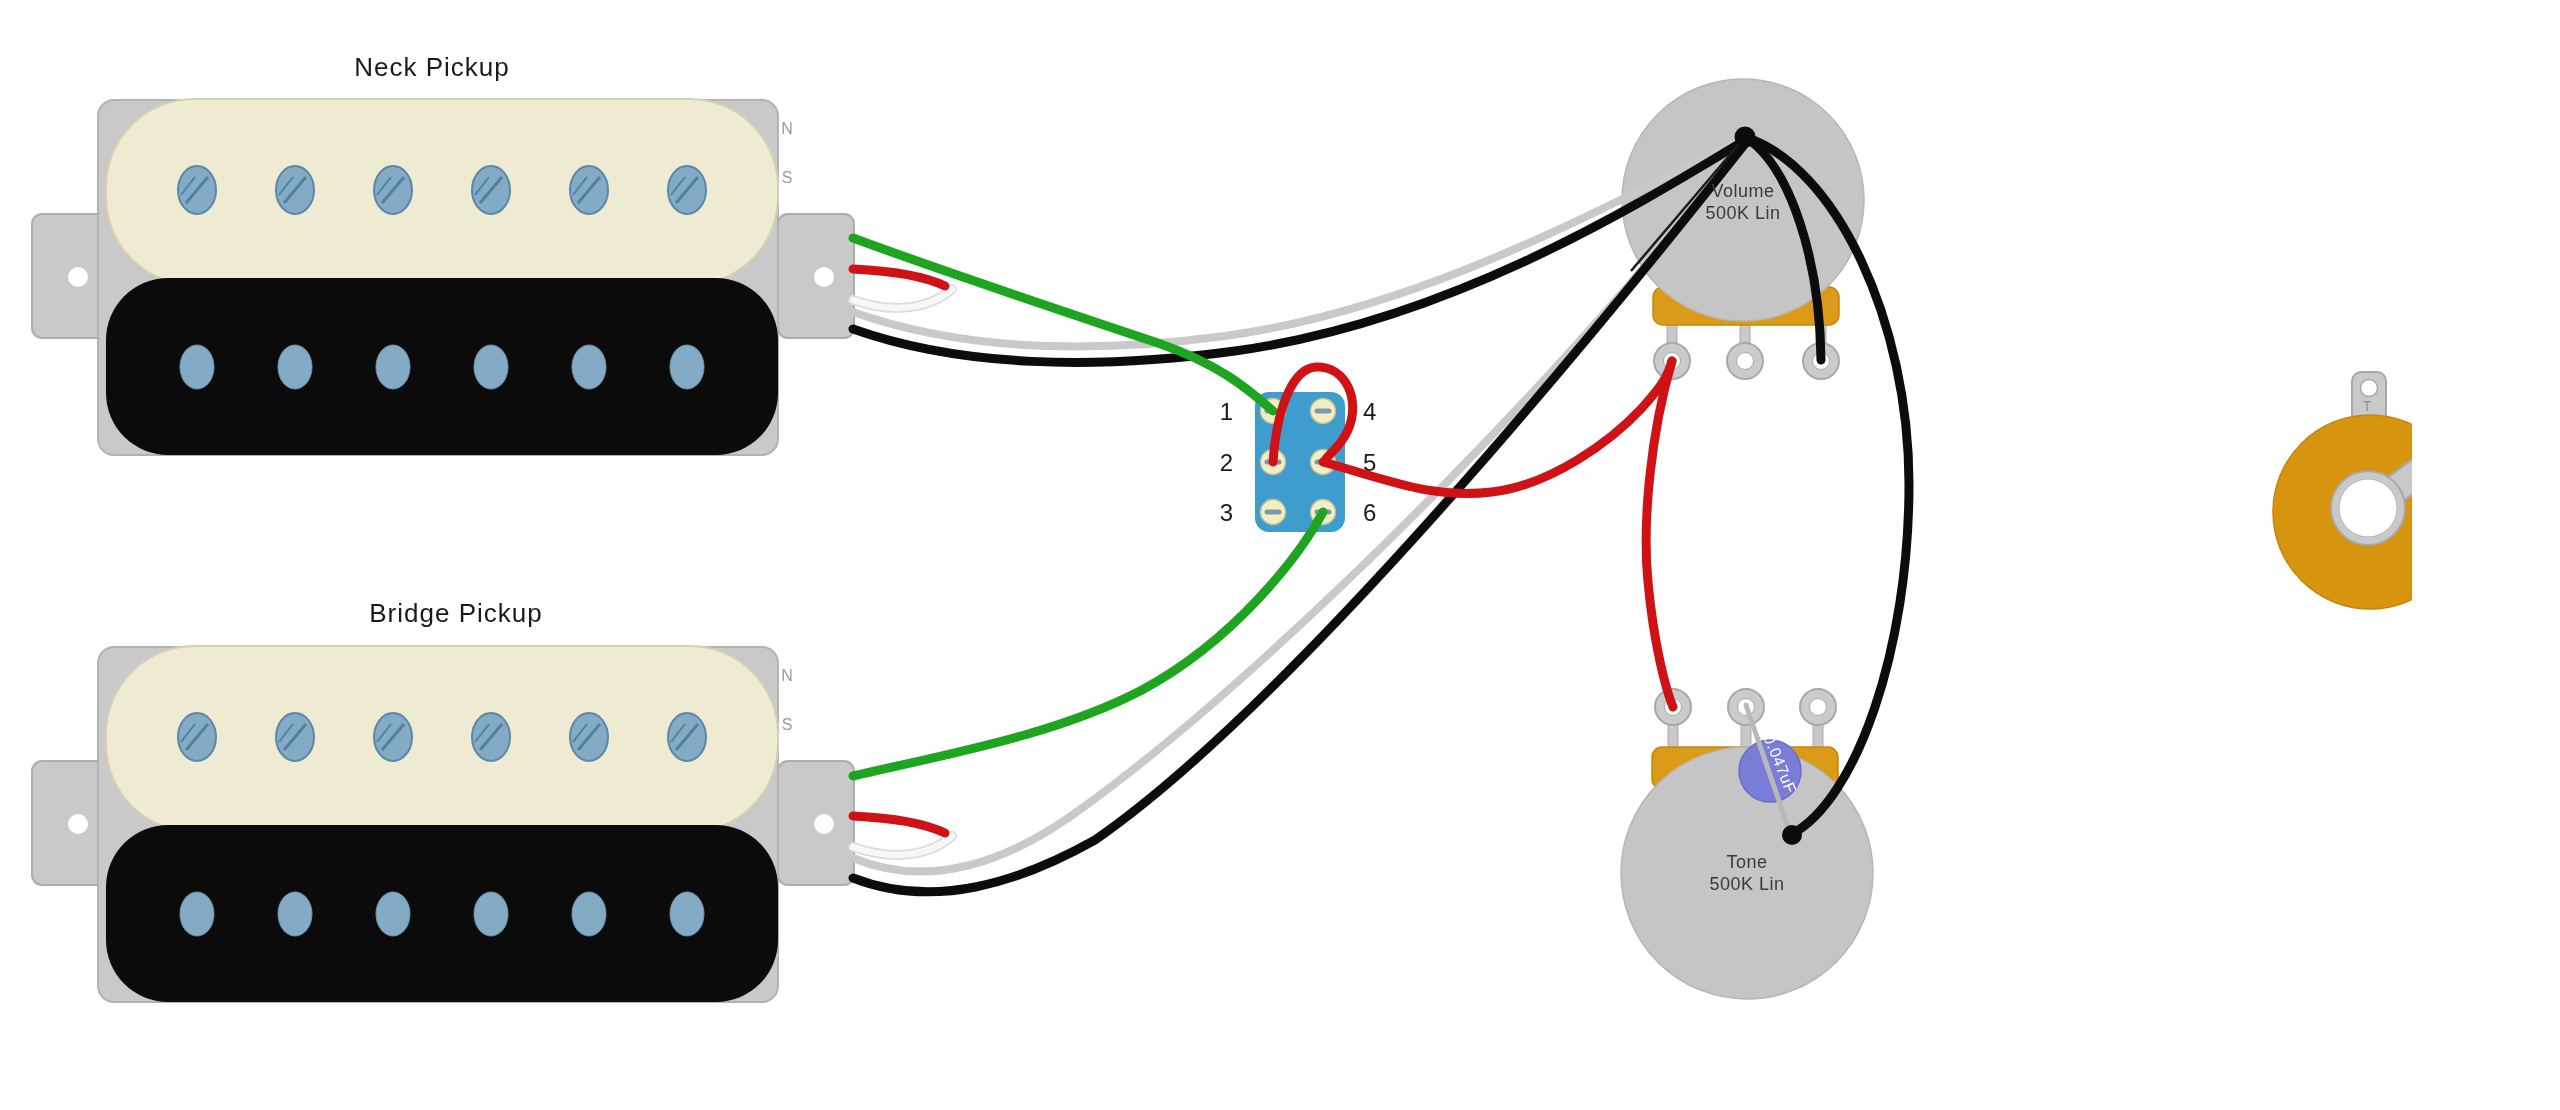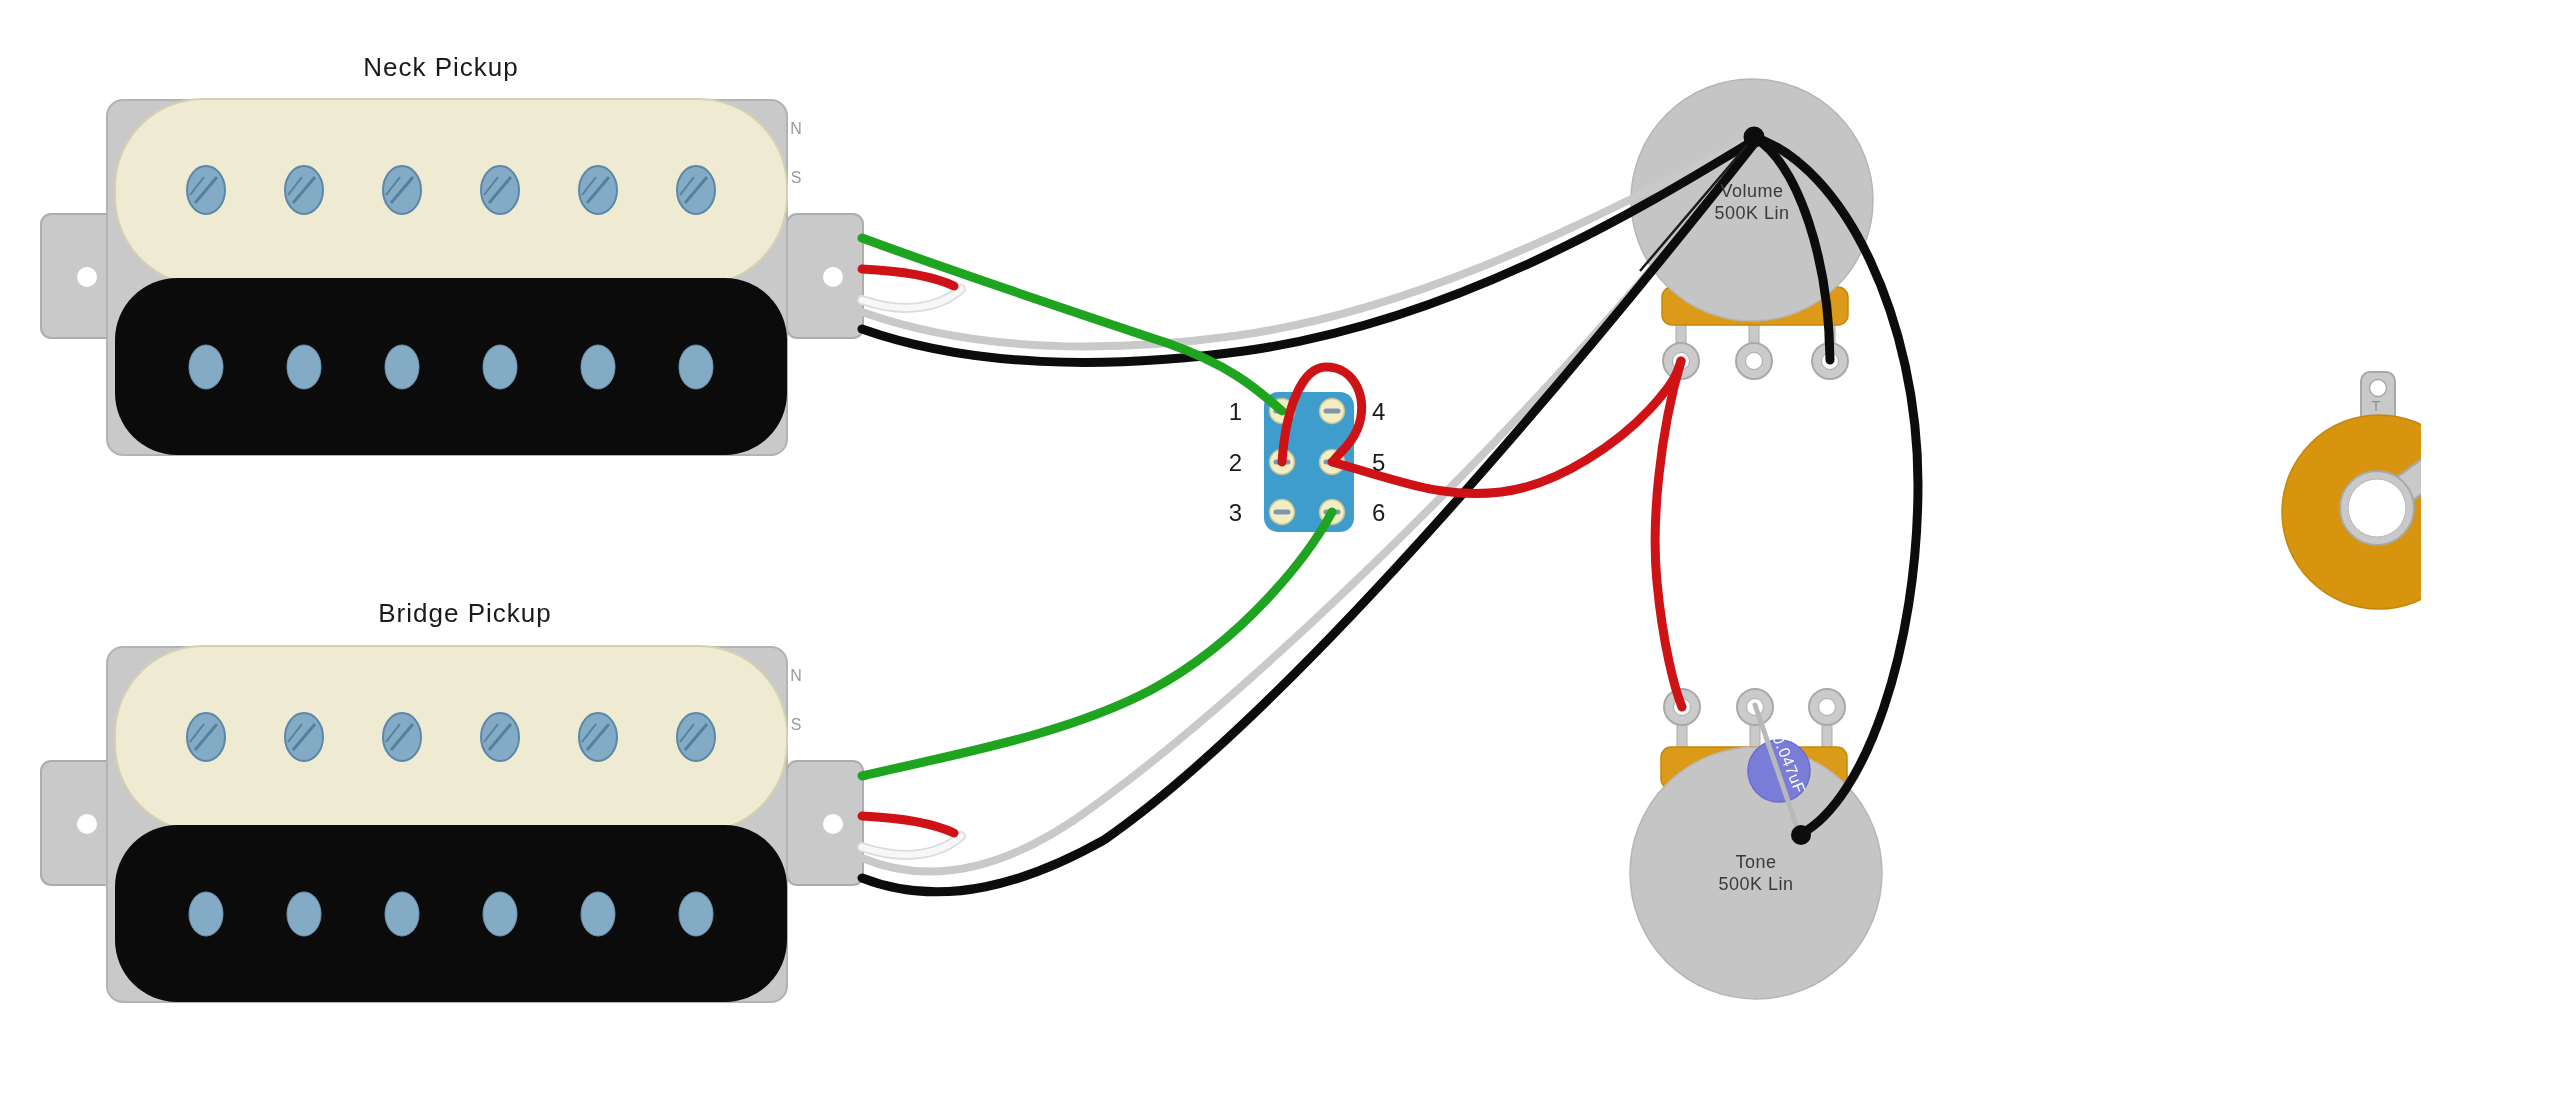--- a/index.html
+++ b/index.html
@@ -7,21 +7,20 @@
     padding: 0;
     background: #ffffff;
     font-family: "Liberation Sans", sans-serif;
   }
   .stage {
     position: relative;
     width: 2412px;
     height: 1110px;
     background: #ffffff;
     overflow: hidden;
-    margin-left: 9px;
   }
   svg { display: block; }
   text {
     font-family: "Liberation Sans", sans-serif;
     user-select: none;
   }
   .title-label   { font-size: 26px; fill: #1a1a1a; letter-spacing: 1px; }
   .terminal-num  { font-size: 24px; fill: #1b1b1b; }
   .pot-label     { font-size: 18px; fill: #3a3a3a; letter-spacing: 0.5px; }
   .polarity      { font-size: 16px; fill: #9a9a9a; }

